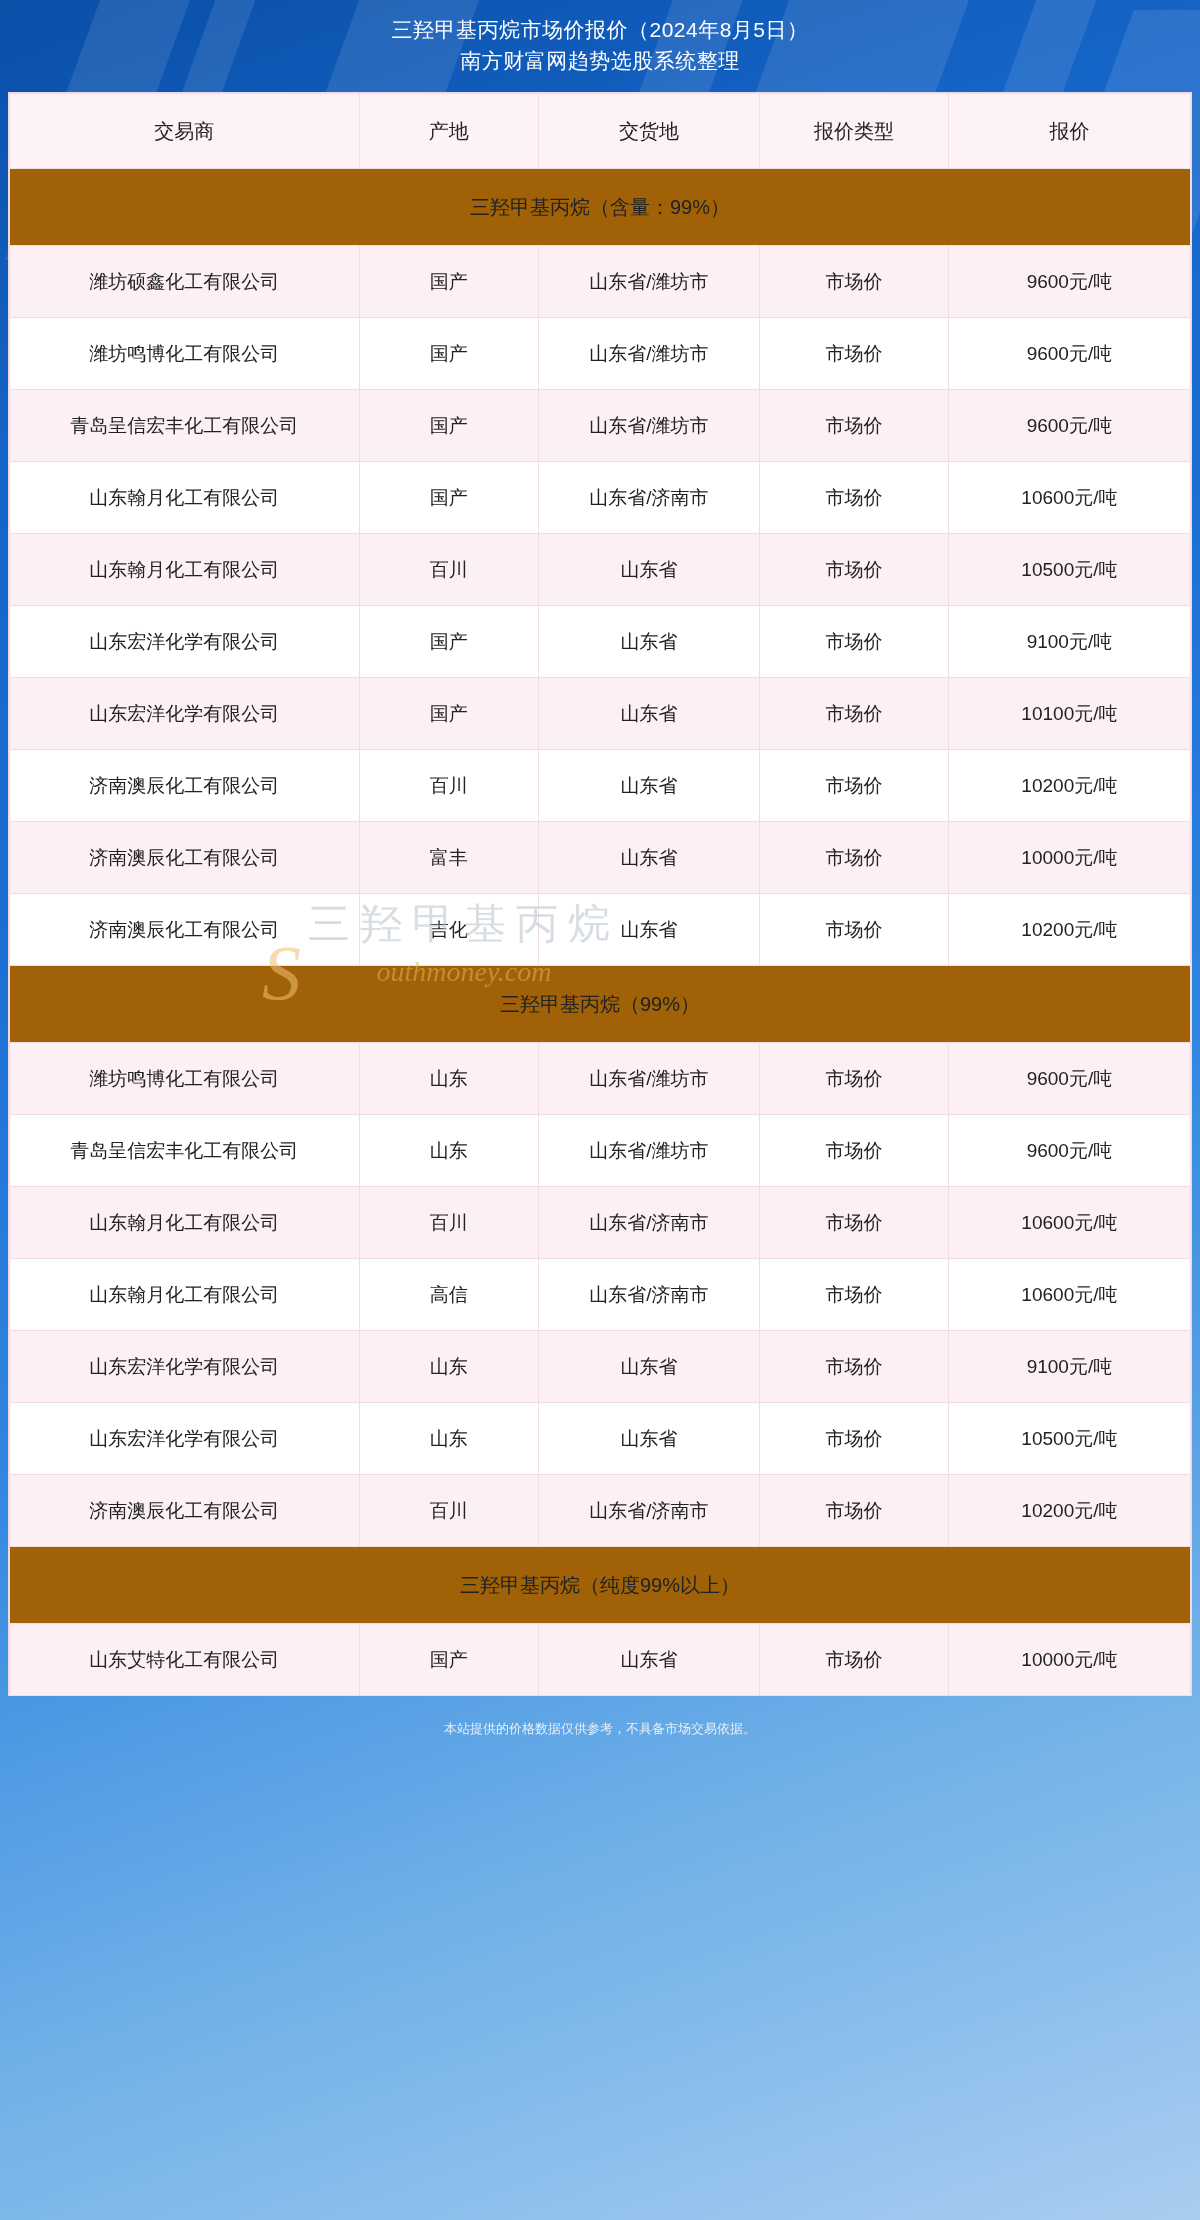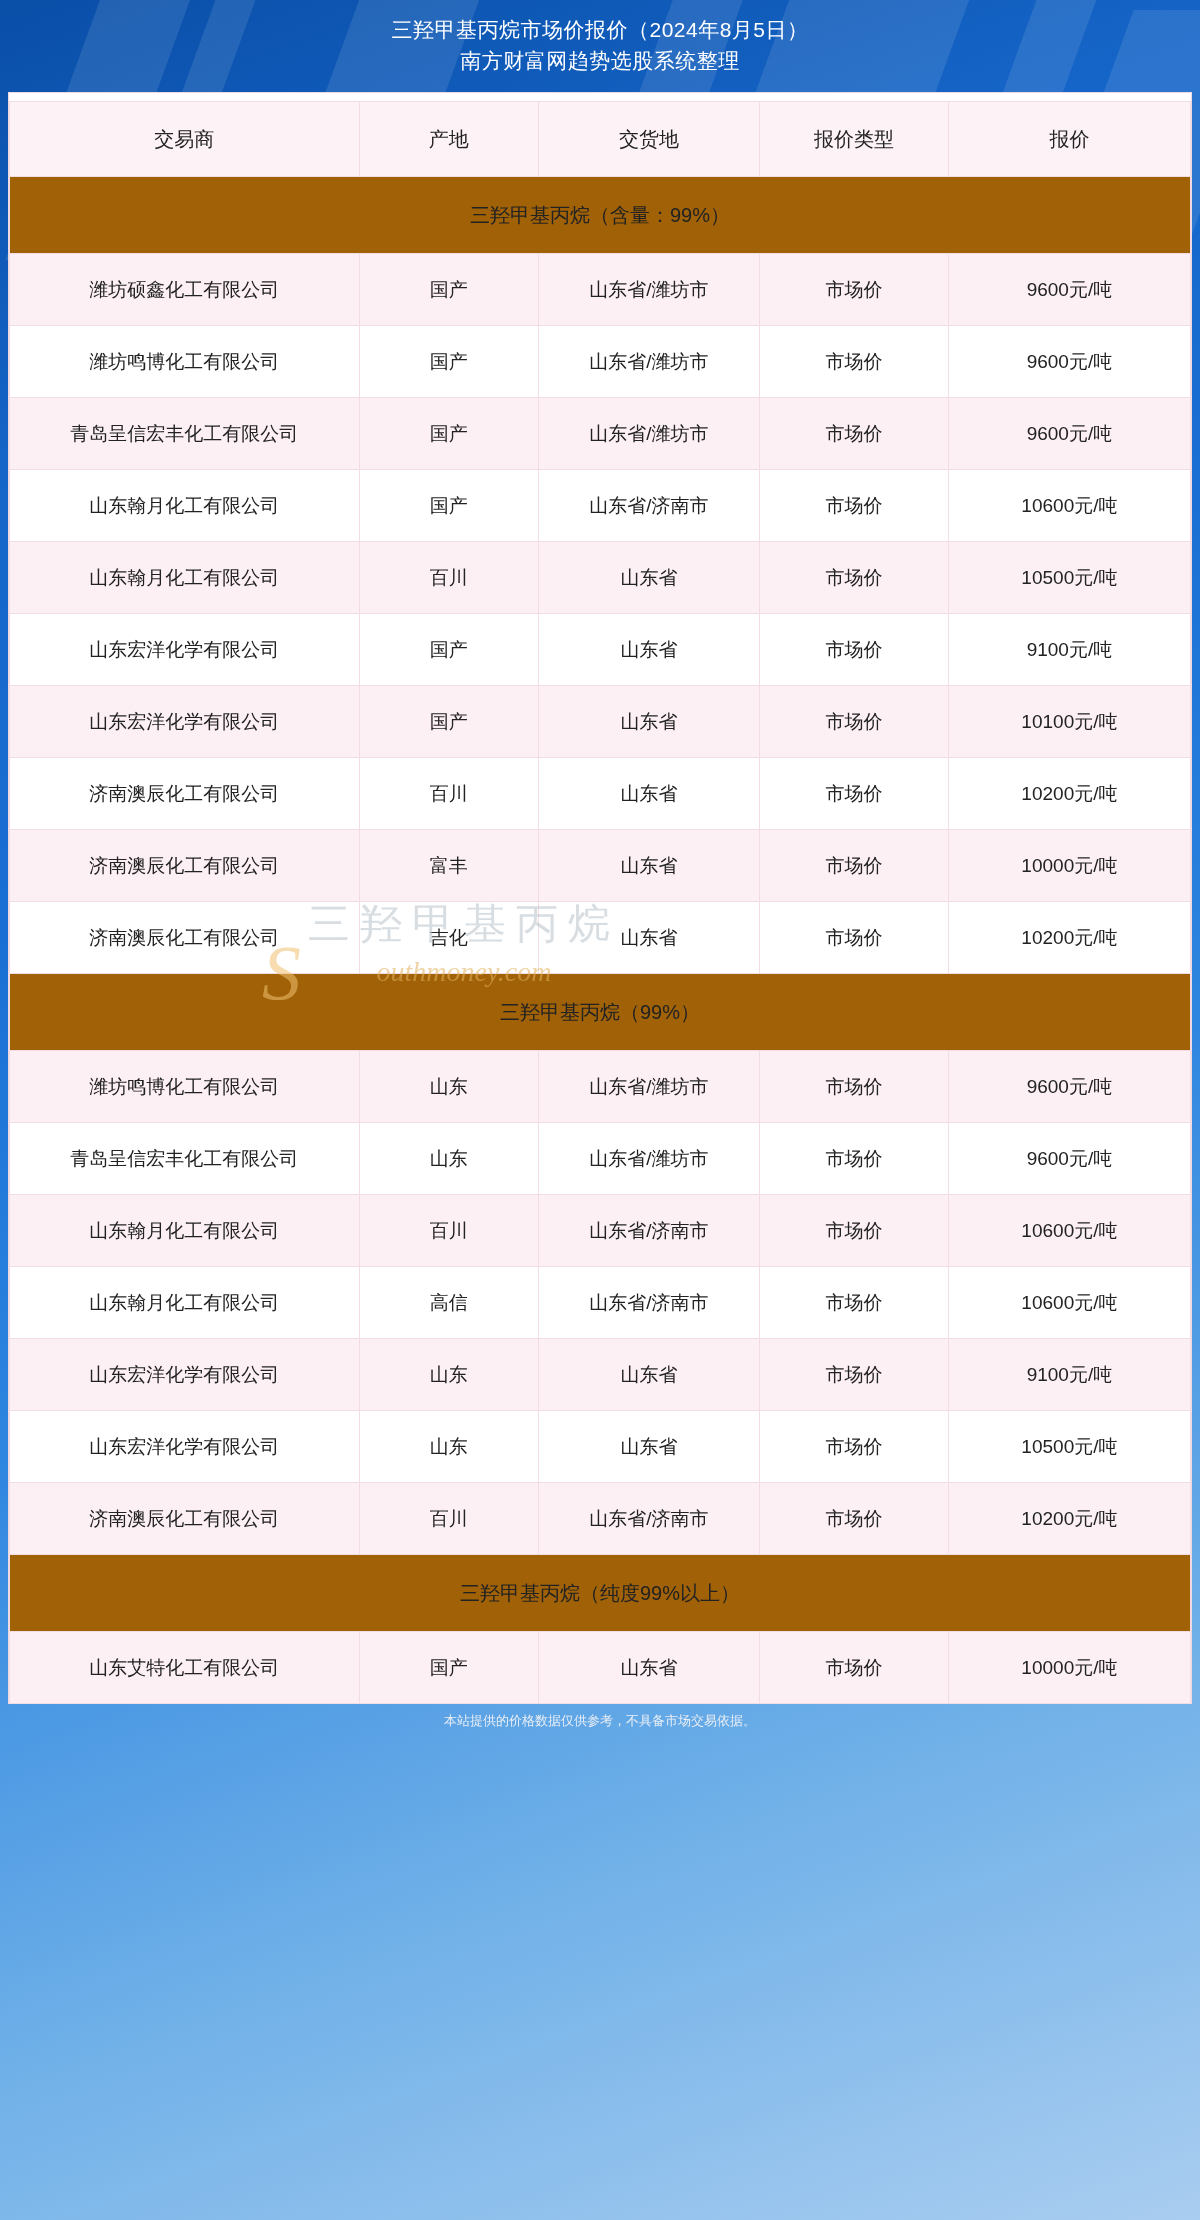--- a/index.html
+++ b/index.html
@@ -63,21 +63,20 @@
     position: relative;
     margin: 0 8px;
     background: #ffffff;
     border: 1px solid #f0d8e2;
     border-bottom: none;
   }
   table.price {
     width: 100%;
     border-collapse: collapse;
     table-layout: fixed;
-    margin-top: 8px;
   }
   table.price col.c1 { width: 29.6%; }
   table.price col.c2 { width: 15.2%; }
   table.price col.c3 { width: 18.7%; }
   table.price col.c4 { width: 16.0%; }
   table.price col.c5 { width: 20.5%; }
 
   table.price th,
   table.price td {
     border: 1px solid #f3dde5;
@@ -137,21 +136,21 @@
     color: #f0c070;
     font-family: "Liberation Serif", serif;
     font-style: italic;
   }
 
   .footnote {
     position: relative;
     text-align: center;
     font-size: 13px;
     color: #e9eef5;
-    padding: 8px 0 10px 0;
+    padding: 24px 0 10px 0;
   }
 </style>
 </head>
 <body>
 
 <div class="page">
 
   <div class="bg-deco">
     <div class="stripe s1"></div>
     <div class="stripe s2"></div>

